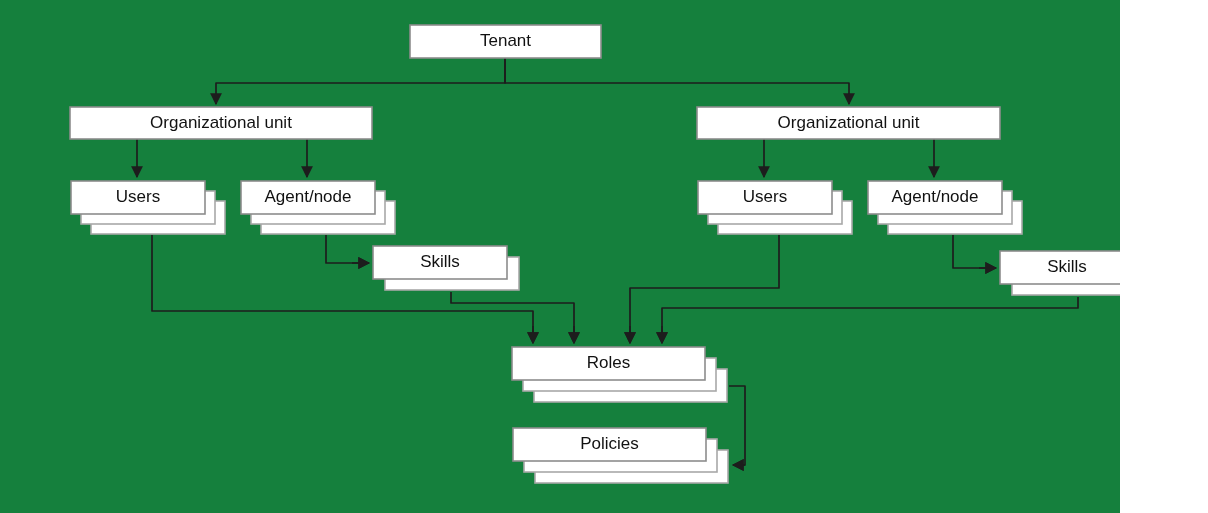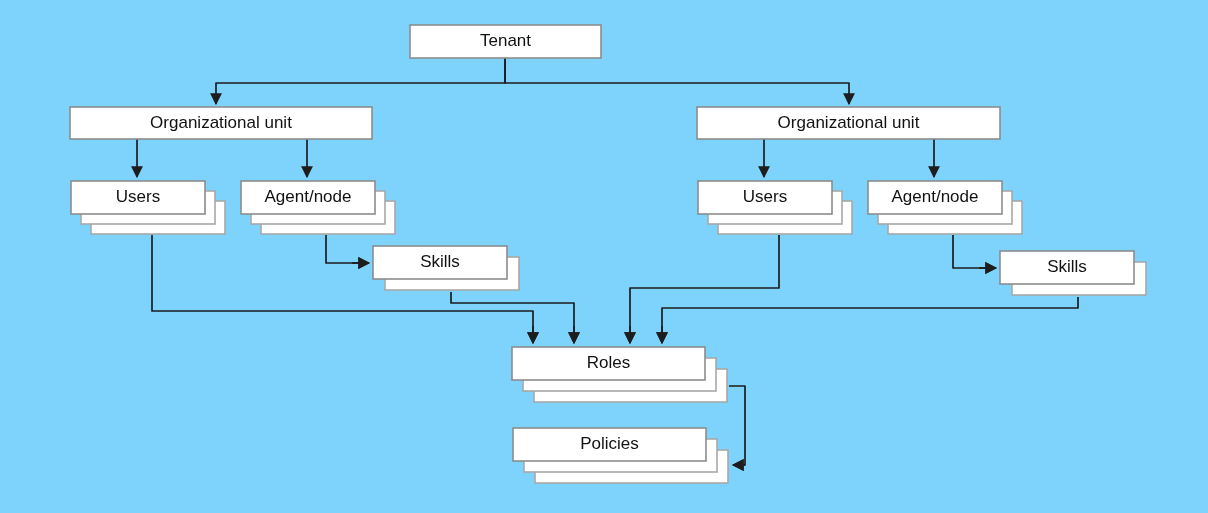--- a/index.html
+++ b/index.html
@@ -2,23 +2,23 @@
 <html><head>
 <meta charset="utf-8">
 <style>
   html, body {
     margin: 0;
     padding: 0;
     background: #ffffff;
   }
   #canvas {
     position: relative;
-    width: 1208px;
+    width: 1120px;
     height: 513px;
-    background: #7dd3fc;
+    background: #15803d;
     font-family: "Liberation Sans", sans-serif;
     overflow: hidden;
   }
   svg.layer {
     position: absolute;
     top: 0;
     left: 0;
     width: 1208px;
     height: 513px;
   }

